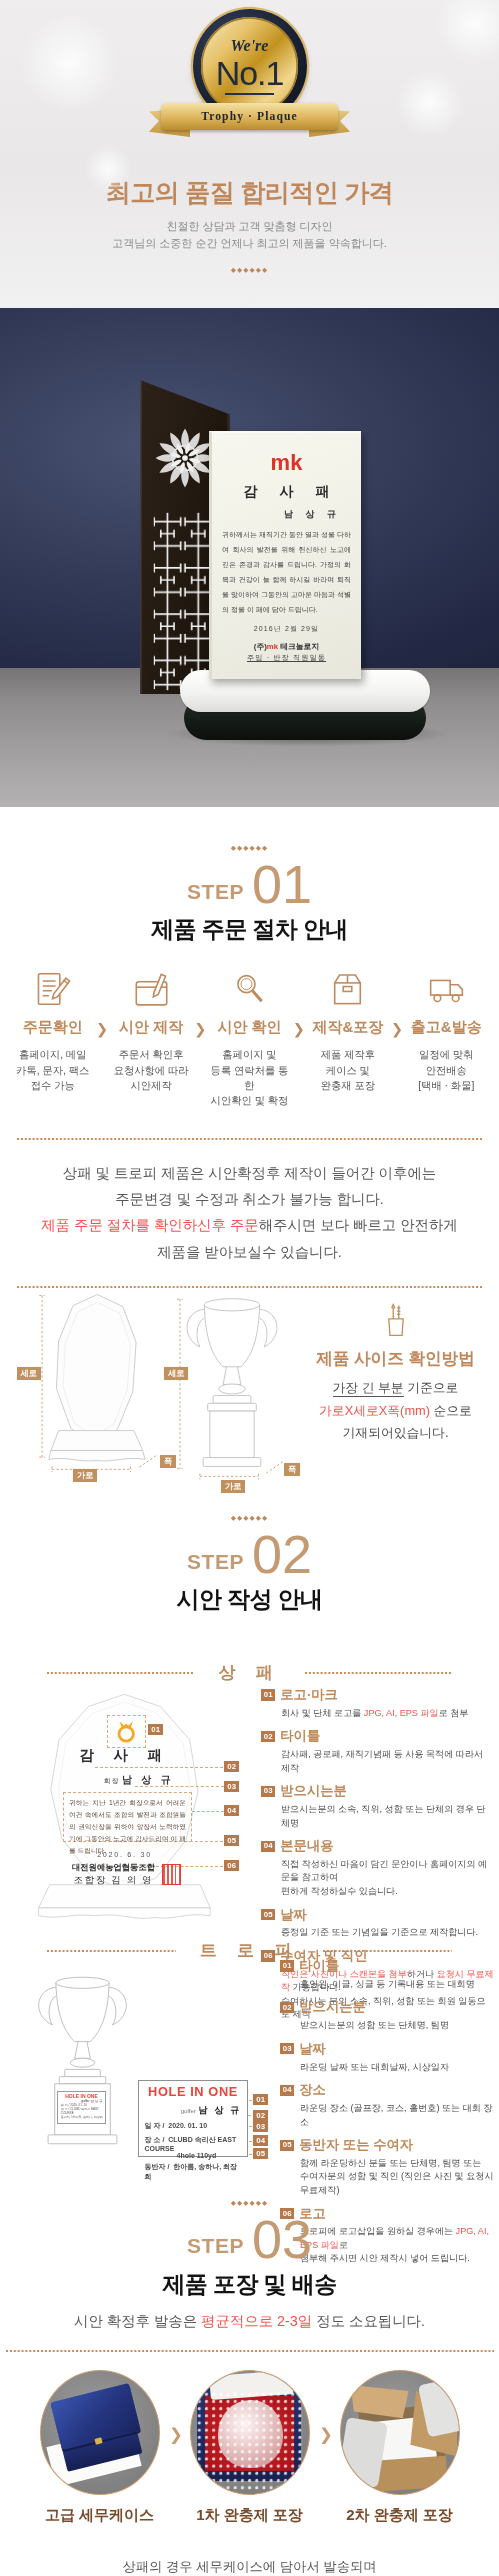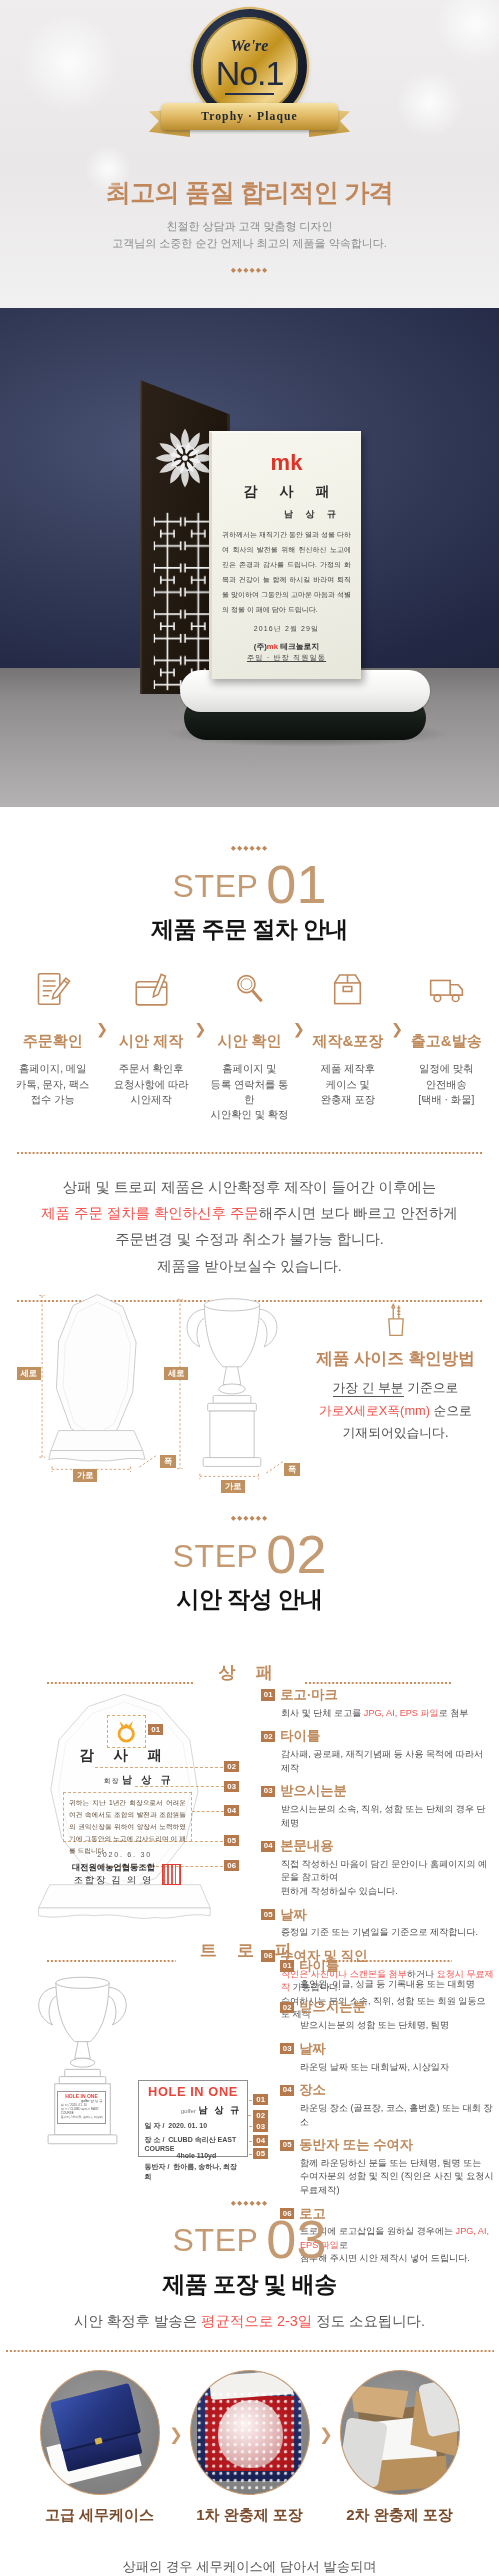--- a/index.html
+++ b/index.html
@@ -65,29 +65,29 @@
   .fp-org2{margin-top:1.1px;font-size:7.2px;color:#444;letter-spacing:1.1px;text-decoration:underline;}
   .base-white{position:absolute;left:180px;top:362px;width:250px;height:42px;border-radius:21px;
       background:linear-gradient(180deg,#ffffff 0%,#f2f2f0 55%,#dddddb 100%);box-shadow:0 1.1px 1.7px rgba(0,0,0,.2);}
   .base-dark{position:absolute;left:184px;top:388px;width:242px;height:44px;border-radius:22px;
       background:linear-gradient(180deg,#2a312b 0%,#141a15 60%,#0c100d 100%);}
 
   
   .stepsec{text-align:center;}
   .step1{height:435px;}
   .step-head{display:flex;align-items:flex-end;justify-content:center;gap:7.8px;color:#c49a72;margin-top:10px;}
-  .step-word{font-size:32px;font-weight:400;letter-spacing:0.6px;line-height:1;padding-bottom:4.4px;}
+  .step-word{font-size:21px;font-weight:700;letter-spacing:0.6px;line-height:1;padding-bottom:4.4px;}
   .step-num{font-size:54px;font-weight:400;line-height:.82;}
   .sec-title{margin-top:7.8px;font-size:23px;font-weight:700;color:#131313;letter-spacing:-0.6px;}
   .step1 .dia{display:block;margin-top:37px;}
 
   .process{width:488px;margin:22px auto 0;display:flex;justify-content:center;align-items:flex-start;}
   .p-item{width:84px;}
   .p-ico{height:42px;display:flex;align-items:flex-end;justify-content:center;}
-  .p-label{margin-top:23px;font-size:15px;font-weight:700;color:#bf8a5c;}
+  .p-label{margin-top:9px;font-size:15px;font-weight:700;color:#bf8a5c;}
   .p-desc{margin-top:10px;font-size:10.3px;color:#555;line-height:1.5;white-space:pre-line;}
   .p-chev{width:14.4px;font-size:14.4px;font-weight:700;color:#bf8a5c;margin-top:54px;}
 
   .dotline{height:2.2px;background-image:radial-gradient(circle at 1.1px 1.1px,#c9854f 0.8px,transparent 1.1px);
       background-size:3.9px 2.2px;background-repeat:repeat-x;}
   .dl1{width:466px;margin:29px auto 0;}
   .notice{margin-top:20px;font-size:14.4px;color:#595959;line-height:1.82;}
   .rd{color:#f4524d;}
   .dl2{width:466px;margin:21px auto 0;}
 
@@ -100,21 +100,21 @@
   .sg-right{position:absolute;left:304px;top:23px;width:183px;text-align:center;}
   .sg-title{margin-top:6.7px;font-size:16.6px;font-weight:700;color:#c0875a;}
   .sg-lines{margin-top:7.8px;font-size:12.8px;color:#4a4a4a;line-height:1.75;}
   .ul{border-bottom:1.1px solid #555;padding-bottom:0.6px;}
 
   
   .step2head{height:144px;text-align:center;}
   .step2head .dia{display:block;margin-top:19px;}
 
   
-  .lbl-row{display:flex;align-items:flex-end;gap:24px;padding:0 47px;}
+  .lbl-row{display:flex;align-items:center;gap:24px;padding:0 47px;}
   .dotseg{height:2.2px;flex:1;background-image:radial-gradient(circle at 1.1px 1.1px,#c9854f 0.8px,transparent 1.1px);background-size:3.9px 2.2px;background-repeat:repeat-x;}
   .lbl{font-size:17px;font-weight:700;color:#bf8a5c;letter-spacing:7.8px;white-space:nowrap;}
 
   
   .plaquesec{height:277px;}
   .plaquesec .lbl-row{padding-top:3.3px;}
   .diagram{position:absolute;left:22px;top:33px;width:238px;height:238px;}
   .dg-el{position:absolute;}
   .dash{position:absolute;border-top:0.6px dashed #d8a87b;}
   .numchip{position:absolute;background:#b5794c;color:#fff;font-size:7.8px;font-weight:700;padding:1.7px 3.3px;line-height:1;}
@@ -367,22 +367,22 @@
         <div class="p-label">출고&amp;발송</div>
         <div class="p-desc">일정에 맞춰
 안전배송
 [택배 · 화물]</div>
       </div>
     </div>
 
     <div class="dotline dl1"></div>
     <div class="notice">
       <span class="lg-line">상패 및 트로피 제품은 시안확정후 제작이 들어간 이후에는</span>
+      <span class="lg-line">주문변경 및 수정과 취소가 불가능 합니다.</span>
       <span class="lg-line"><span class="rd">제품 주문 절차를 확인하신후 주문</span><span>해주시면 보다 빠르고 안전하게</span></span>
-      <span class="lg-line">주문변경 및 수정과 취소가 불가능 합니다.</span>
       <span class="lg-line">제품을 받아보실수 있습니다.</span>
     </div>
     <div class="dotline dl2"></div>
   </section>
 
   <section class="sizeguide">
     <svg class="sg-svg sgp" width="130" height="194" viewBox="0 0 235 350">
       <g stroke="#c6c6c6" stroke-width="1.6" fill="#fdfdfd">
         <polygon points="120,6 166,28 190,92 184,182 156,250 114,276 72,248 46,176 50,90 76,26"></polygon>
         <polygon points="120,20 160,40 180,96 174,178 150,240 113,262 78,238 58,172 62,94 84,38" stroke="#e6e6e6" stroke-width="1.1"></polygon>

